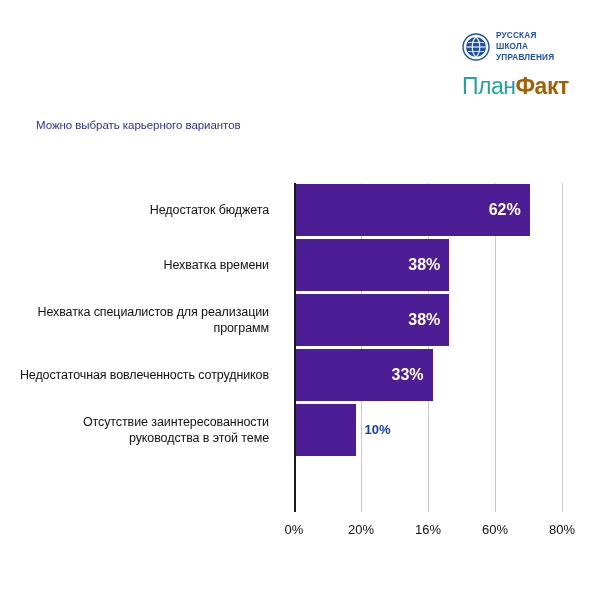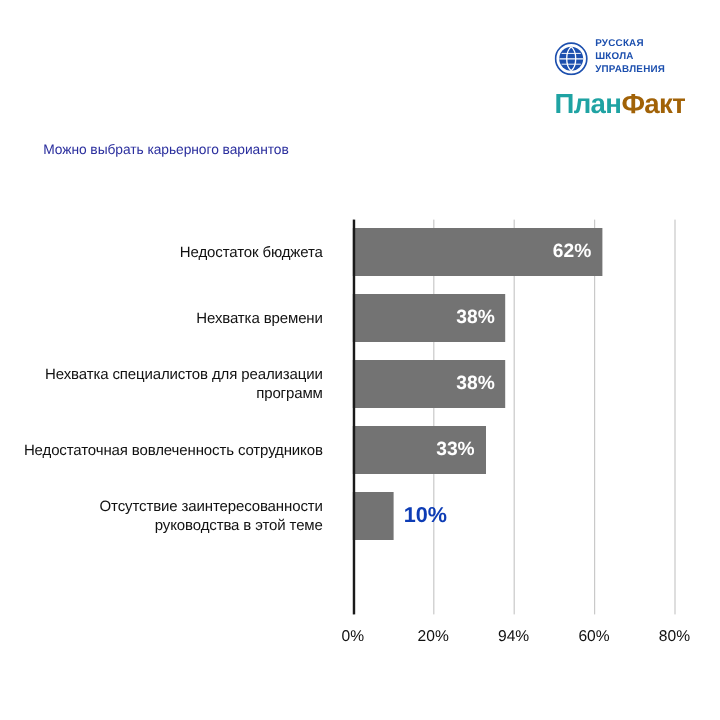--- a/index.html
+++ b/index.html
@@ -45,21 +45,21 @@
 
   
   .logo-block {
     position: absolute;
     left: 462px;
     top: 30px;
     width: 128px;
   }
   .rsu-logo {
     display: flex;
-    align-items: flex-end;
+    align-items: center;
     gap: 6px;
   }
   .rsu-globe {
     width: 28px;
     height: 28px;
     flex: 0 0 28px;
   }
   .rsu-text {
     font-size: 8.2px;
     line-height: 1.35;
@@ -69,21 +69,21 @@
     white-space: nowrap;
   }
   .pf-logo {
     margin-top: 12px;
     font-size: 23px;
     line-height: 1;
     color: #1a9a9a;
     letter-spacing: -0.5px;
   }
   .pf-logo .pf-bold { font-weight: bold; color: #a16207; }
-  .pf-logo .pf-light { font-weight: bold; color: #1fa3a3; }
+  .pf-logo .pf-light { font-weight: normal; color: #1fa3a3; }
 
   
   .chart {
     position: absolute;
     left: 0;
     top: 160px;
     width: 600px;
     height: 440px;
     margin-left: 19px;
   }
@@ -119,37 +119,38 @@
     z-index: 3;
   }
   .row {
     position: relative;
     width: 100%;
     height: 16.6667%;
     display: flex;
     align-items: center;
   }
   .bar {
-    height: 40px;
-    background: #737373;
+    height: 52px;
+    background: #4c1d95;
     position: relative;
     display: flex;
     align-items: center;
     justify-content: flex-end;
+    padding-left: 28px;
   }
   .bar-value-in {
     color: #ffffff;
     font-size: 16px;
     font-weight: bold;
     padding-right: 9px;
     white-space: nowrap;
   }
   .bar-value-out {
     color: #0d3cb5;
-    font-size: 18px;
+    font-size: 13px;
     font-weight: bold;
     margin-left: 9px;
     white-space: nowrap;
   }
 
   
   .cat-labels {
     position: absolute;
     left: 0;
     top: 23px;
@@ -271,17 +272,17 @@
       <div class="row">
         <div class="bar" style="width:12.5%"></div>
         <span class="bar-value-out">10%</span>
       </div>
     </div>
   </div>
 
   <div class="xticks">
     <span class="xtick" style="left:0%">0%</span>
     <span class="xtick" style="left:25%">20%</span>
-    <span class="xtick" style="left:50%">94%</span>
+    <span class="xtick" style="left:50%">16%</span>
     <span class="xtick" style="left:75%">60%</span>
     <span class="xtick" style="left:100%">80%</span>
   </div>
 </div>
 
 </body></html>

